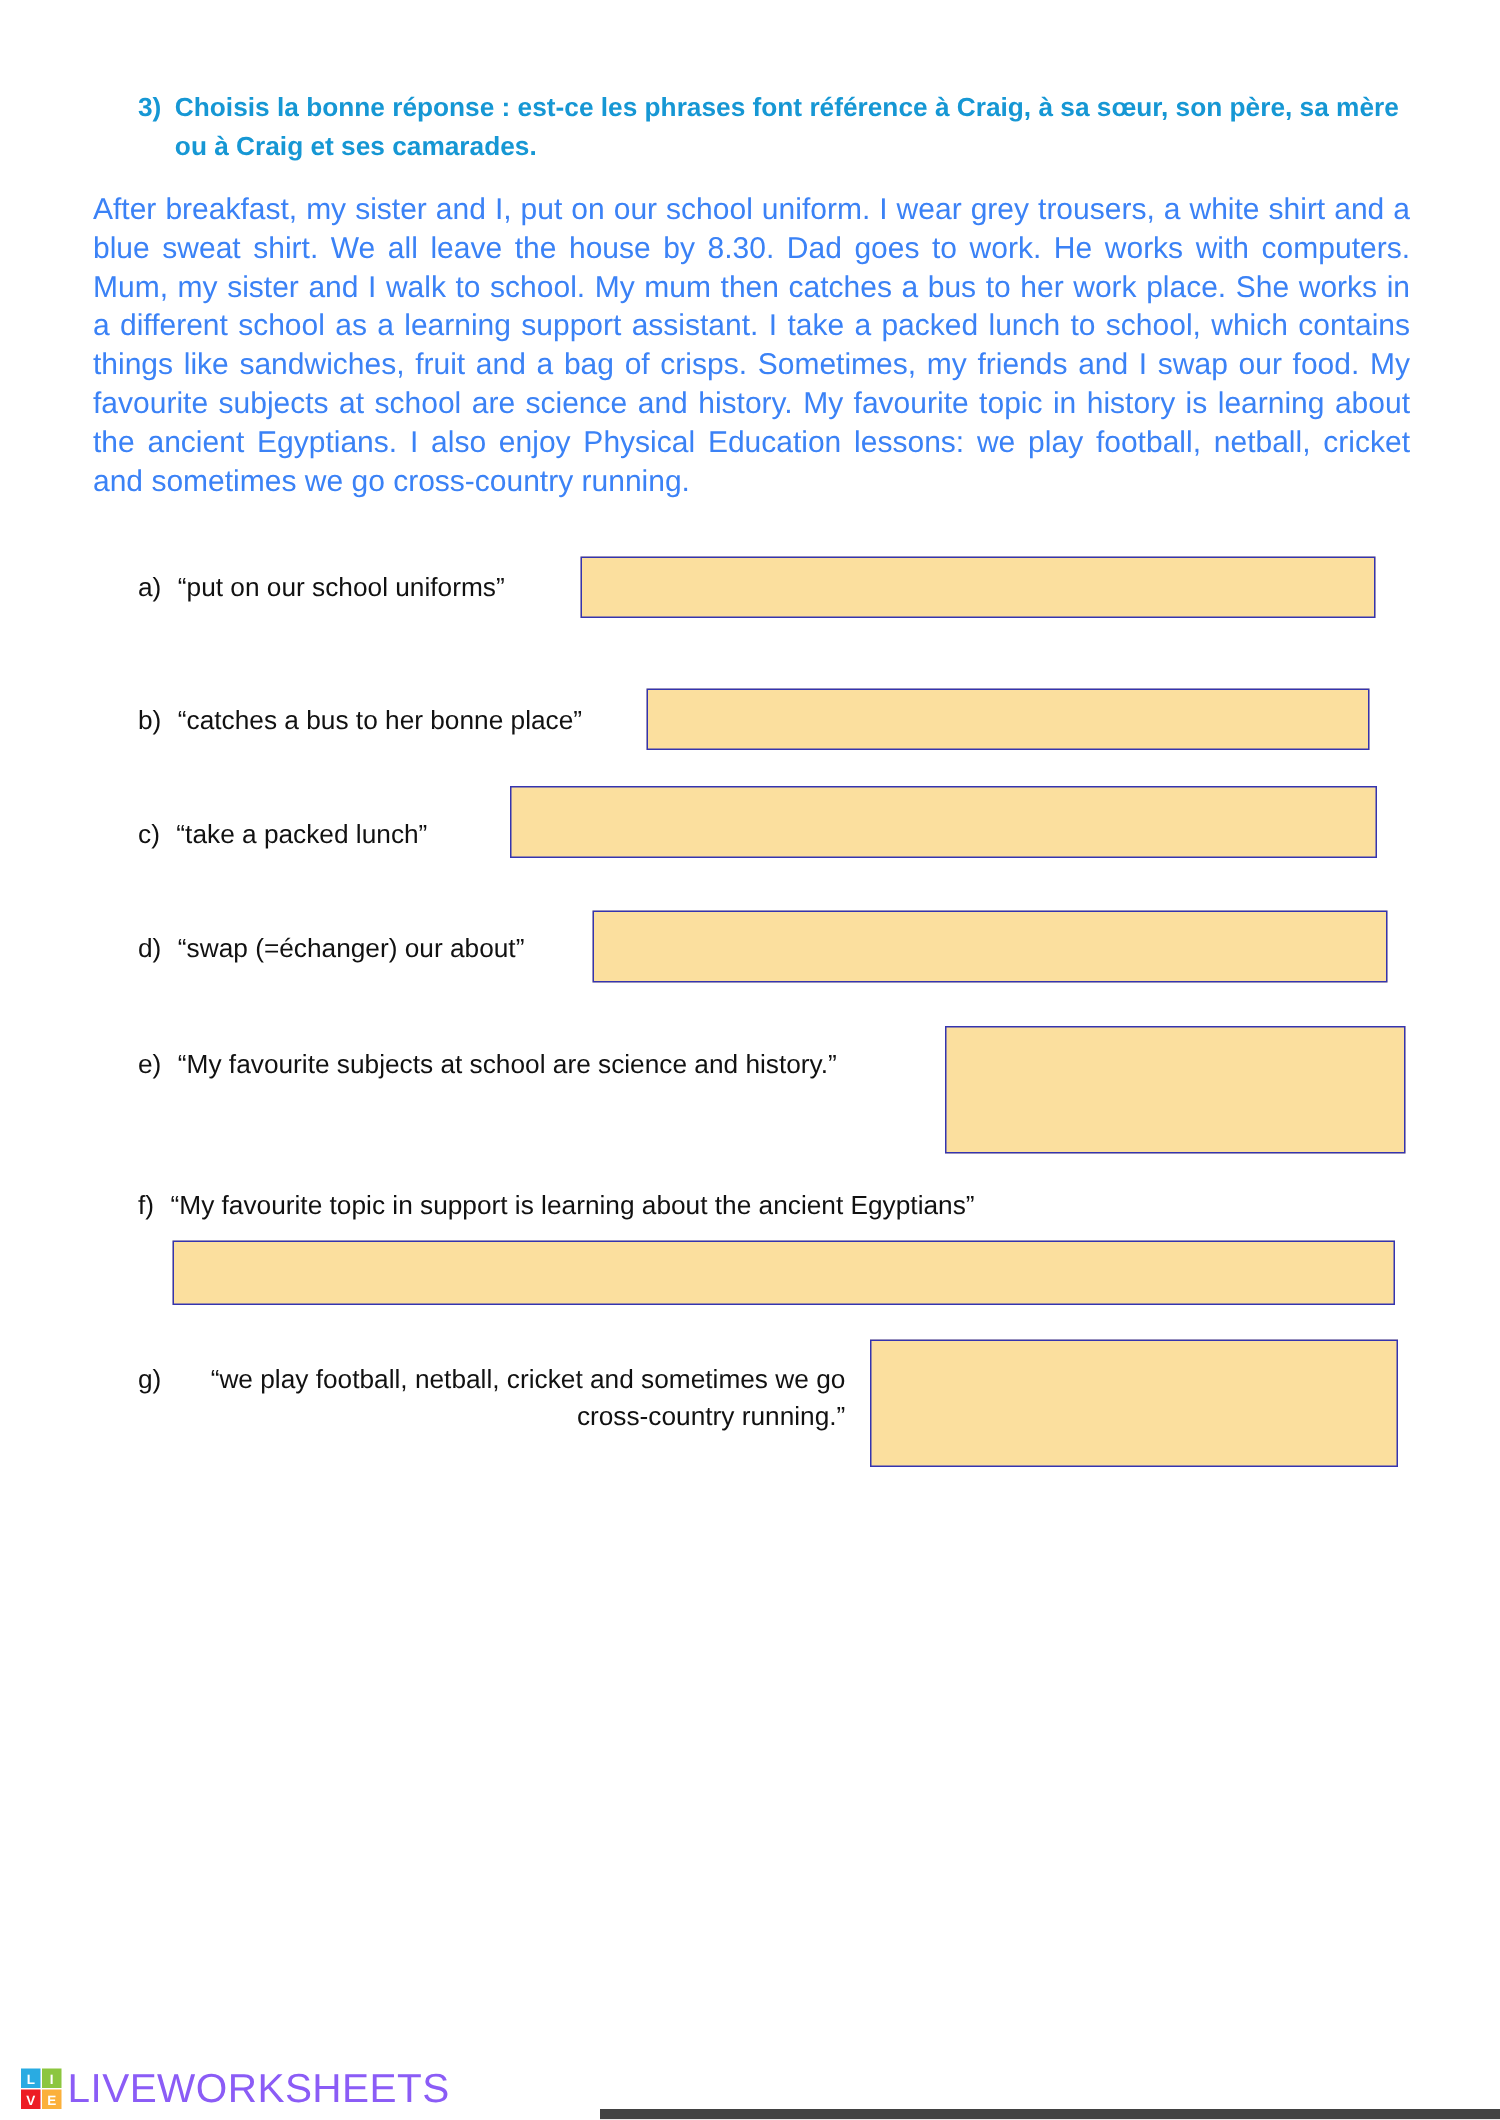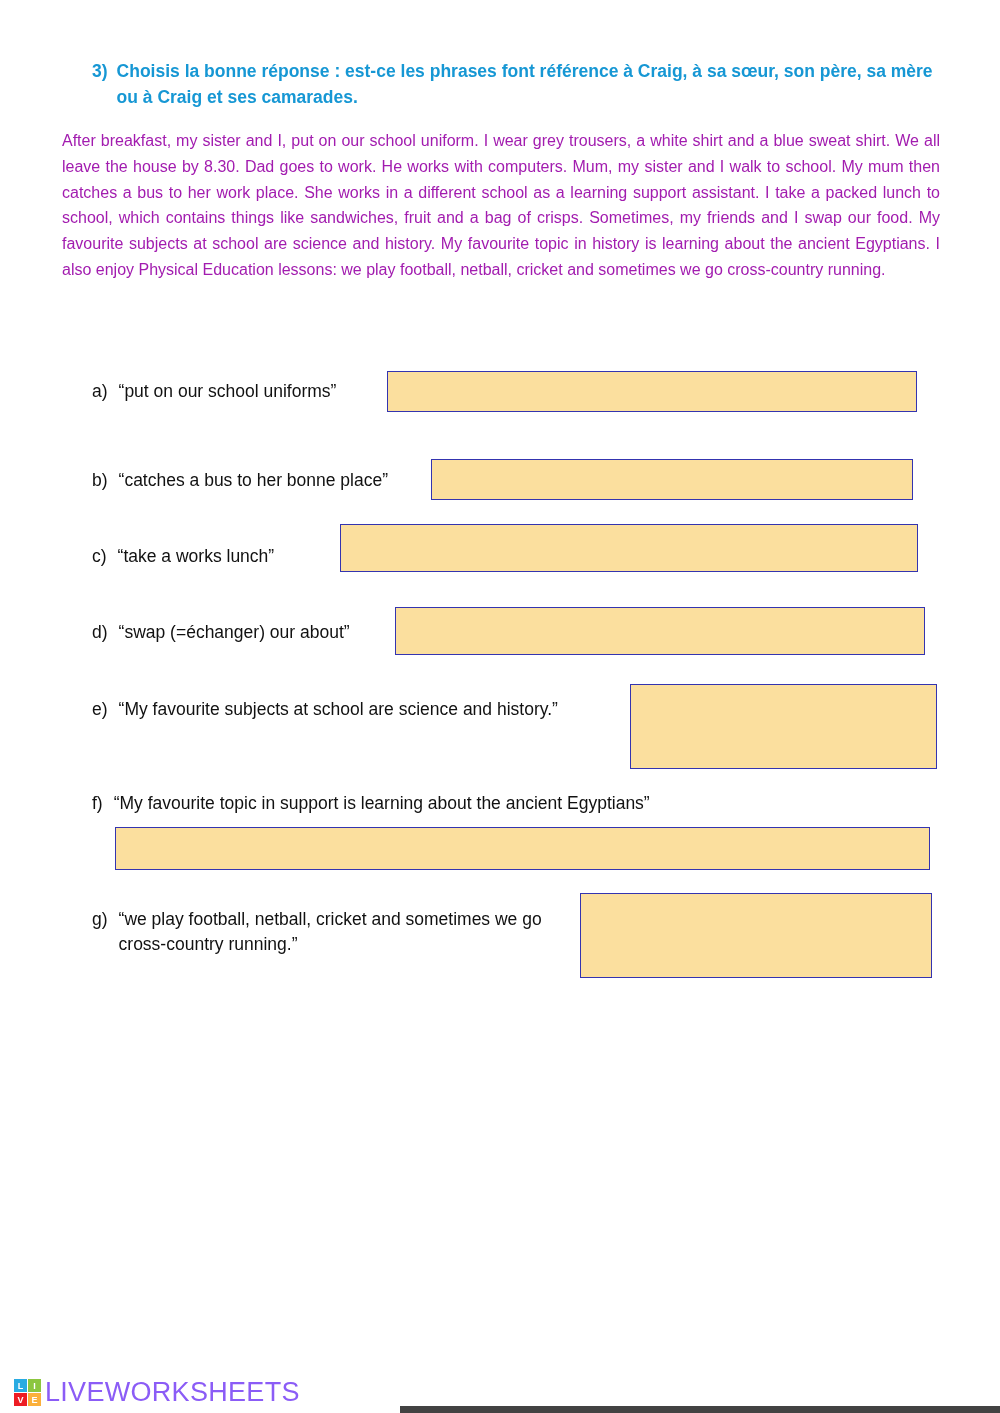--- a/index.html
+++ b/index.html
@@ -21,24 +21,24 @@
     color: #1697d4;
     font-weight: bold;
     font-size: 17.5px;
     line-height: 26px;
   }
   .paragraph {
     position: absolute;
     left: 62px;
     top: 128px;
     width: 878px;
-    font-size: 16px;
+    font-size: 20px;
     line-height: 25.8px;
     text-align: justify;
-    color: #a21caf;
+    color: #3b82f6;
   }
   .item-text {
     position: absolute;
     display: flex;
     gap: 11px;
     font-size: 17.5px;
     line-height: 25px;
     color: #111111;
   }
   .answer-box {
@@ -109,21 +109,21 @@
   <div class="answer-box" style="left:387px; top:371px; width:530px; height:41px;"></div>
 
   <div class="item-text" style="left:92px; top:468px;">
     <span>b)</span>
     <span>“catches a bus to her bonne place”</span>
   </div>
   <div class="answer-box" style="left:431px; top:459px; width:482px; height:41px;"></div>
 
   <div class="item-text" style="left:92px; top:544px;">
     <span>c)</span>
-    <span>“take a works lunch”</span>
+    <span>“take a packed lunch”</span>
   </div>
   <div class="answer-box" style="left:340px; top:524px; width:578px; height:48px;"></div>
 
   <div class="item-text" style="left:92px; top:620px;">
     <span>d)</span>
     <span>“swap (=échanger) our about”</span>
   </div>
   <div class="answer-box" style="left:395px; top:607px; width:530px; height:48px;"></div>
 
   <div class="item-text" style="left:92px; top:697px;">
@@ -133,21 +133,21 @@
   <div class="answer-box" style="left:630px; top:684px; width:307px; height:85px;"></div>
 
   <div class="item-text" style="left:92px; top:791px;">
     <span>f)</span>
     <span>“My favourite topic in support is learning about the ancient Egyptians”</span>
   </div>
   <div class="answer-box" style="left:115px; top:827px; width:815px; height:43px;"></div>
 
   <div class="item-text" style="left:92px; top:907px;">
     <span>g)</span>
-    <span style="width:445px; display:inline-block;">“we play football, netball, cricket and sometimes we go cross-country running.”</span>
+    <span style="width:445px; display:inline-block;text-align:right;">“we play football, netball, cricket and sometimes we go cross-country running.”</span>
   </div>
   <div class="answer-box" style="left:580px; top:893px; width:352px; height:85px;"></div>
 
   <div class="footer">
     <div class="logo-grid">
       <span class="logo-cell cell-l">L</span>
       <span class="logo-cell cell-i">I</span>
       <span class="logo-cell cell-v">V</span>
       <span class="logo-cell cell-e">E</span>
     </div>

